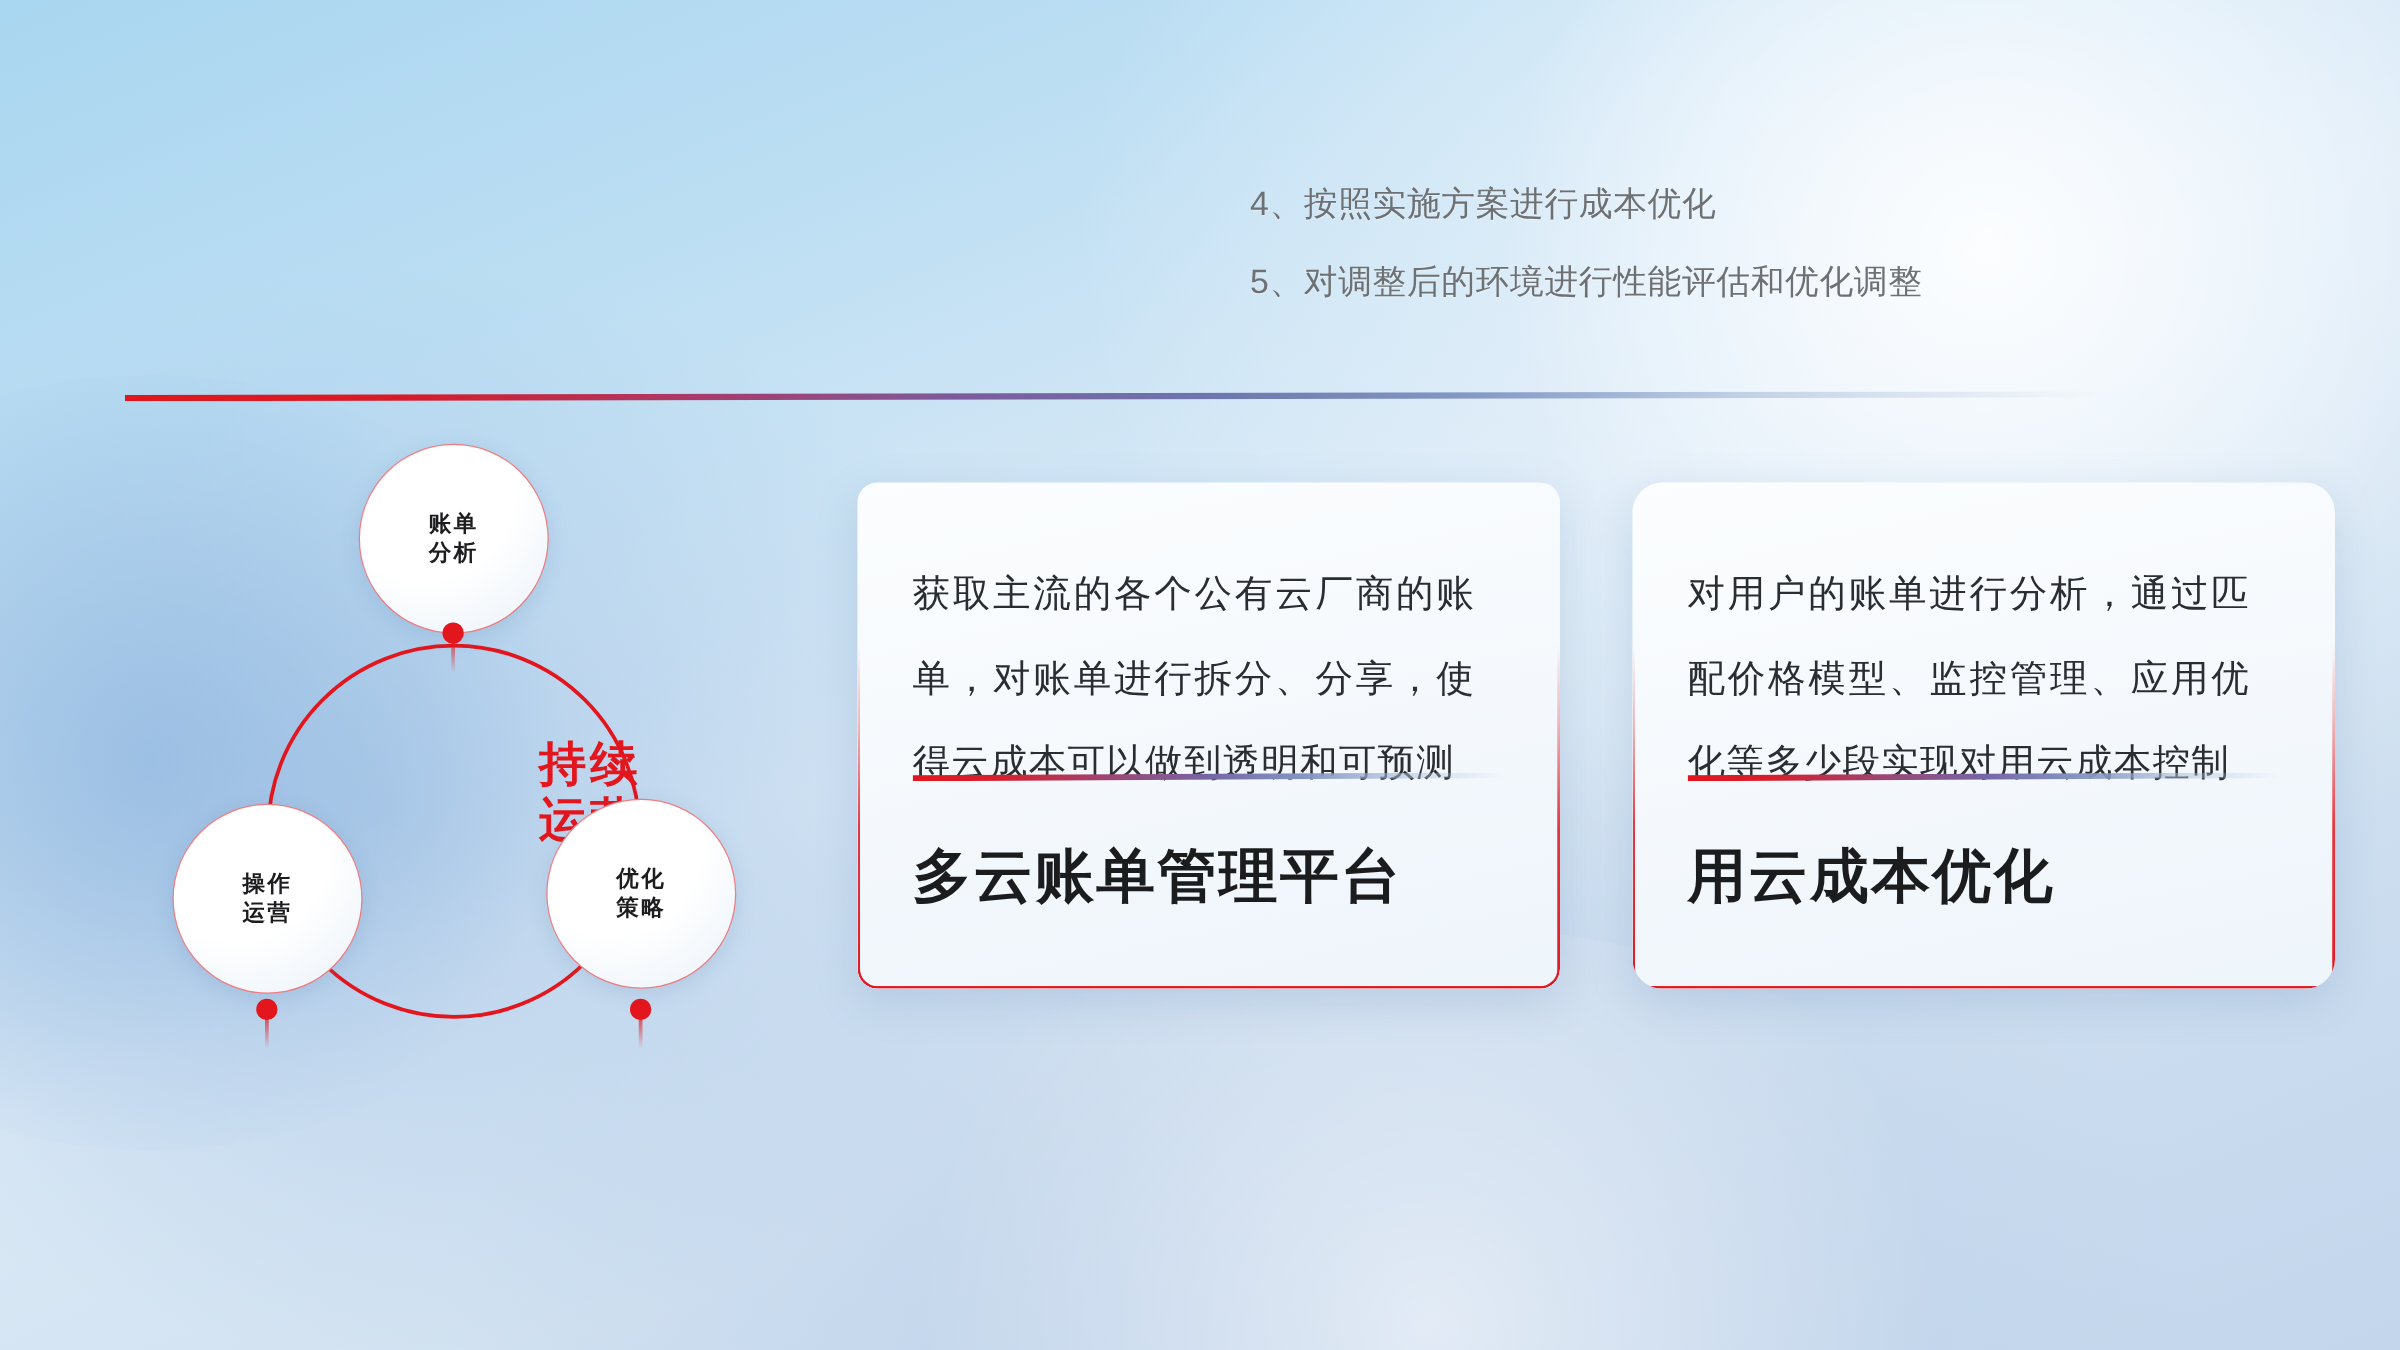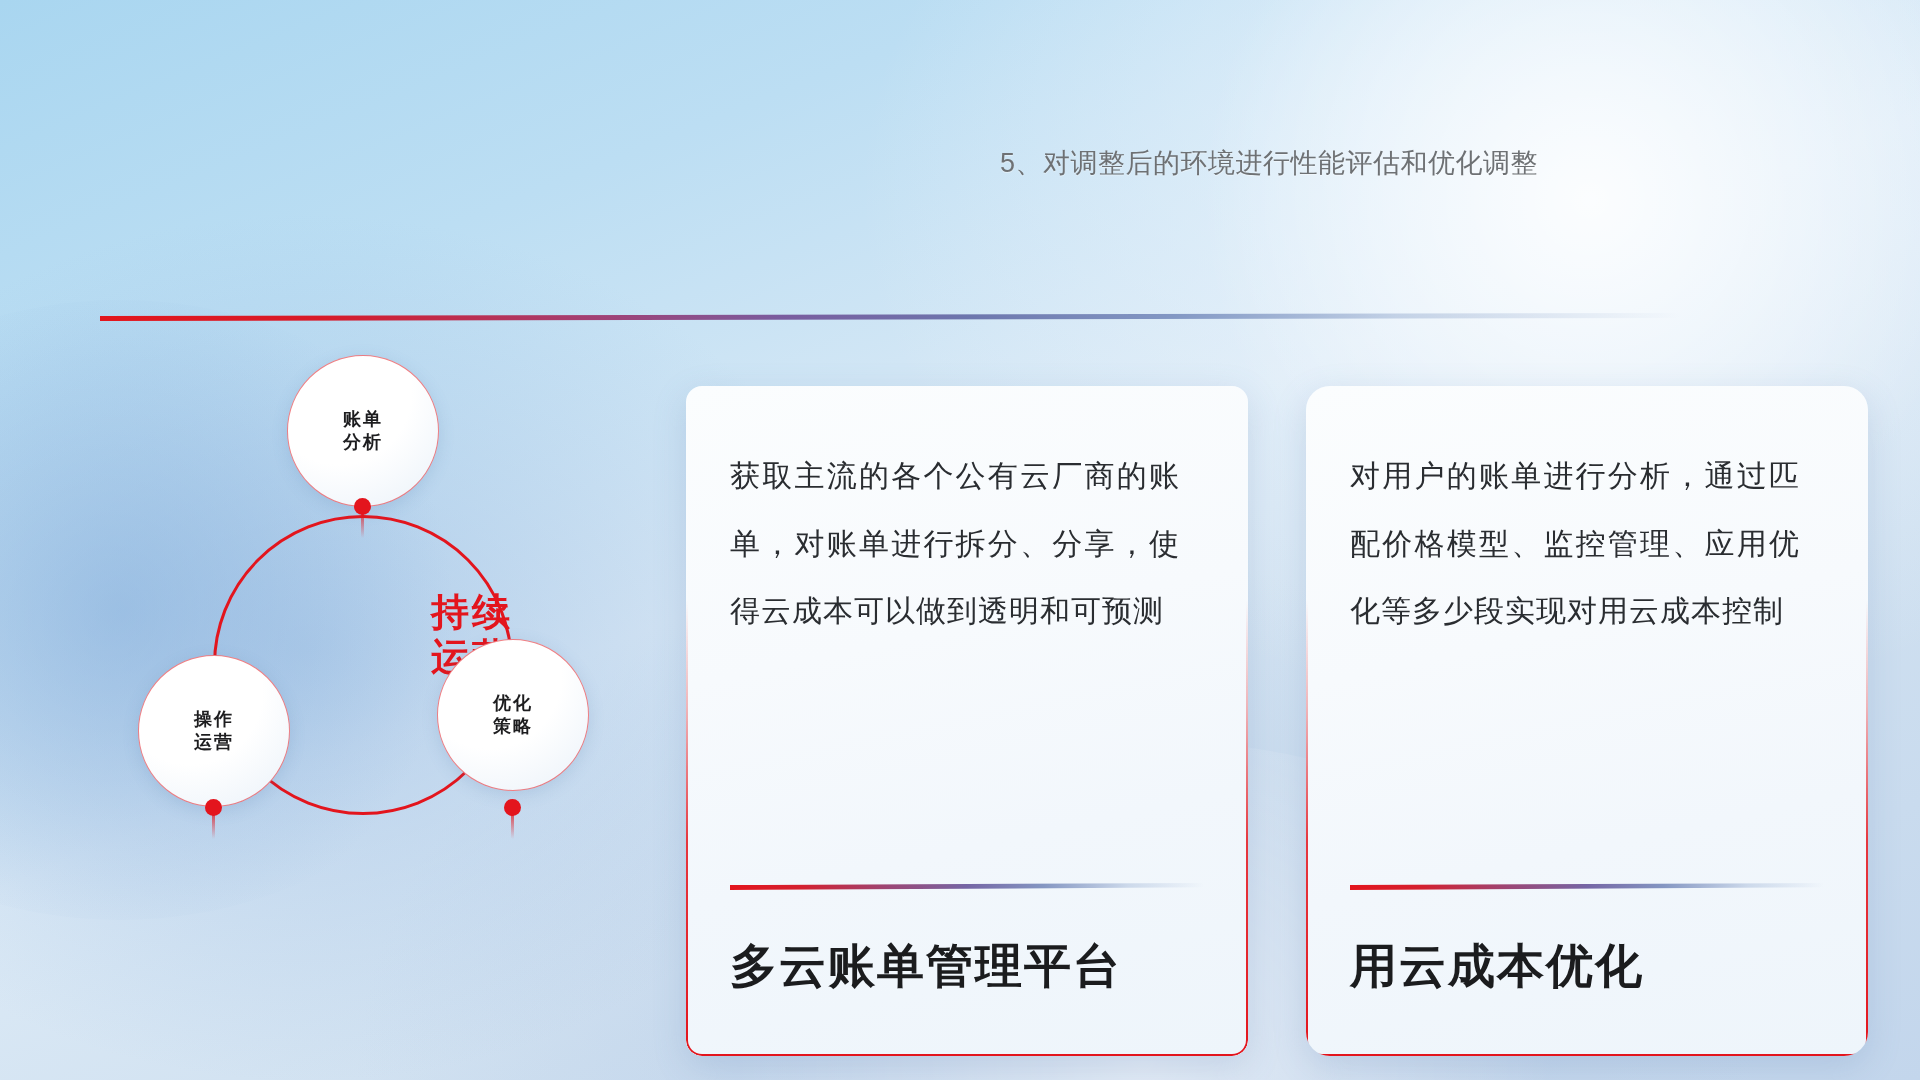--- a/index.html
+++ b/index.html
@@ -129,21 +129,21 @@
     align-items: center;
     justify-content: center;
     text-align: center;
     color: #1d1d1f;
     font-weight: bold;
     font-size: 18px;
     line-height: 1.28;
     letter-spacing: 2px;
   }
   .node-top  { left: 187px; top: 0px; }
-  .node-bl   { left: 38px;  top: 300px; text-align: center; }
+  .node-bl   { left: 38px;  top: 288px; text-align: center; }
   .node-br   { left: 337px; top: 284px; }
 
   .dot {
     position: absolute;
     width: 17px; height: 17px;
     border-radius: 50%;
     background: #e3151d;
   }
   .dot::after {
     content: "";
@@ -154,21 +154,21 @@
   }
   .dot-top { left: 254px; top: 143px; }
   .dot-bl  { left: 105px; top: 444px; }
   .dot-br  { left: 404px; top: 444px; }
 
   
   .card {
     position: absolute;
     top: 386px;
     width: 562px;
-    height: 670px;
+    height: 405px;
     border-radius: 16px;
     box-sizing: border-box;
     padding: 56px 68px 0 44px;
     background: linear-gradient(168deg, #fbfdfe 0%, #f7fafd 38%, #f2f7fc 66%, #eef5fb 100%);
     box-shadow: 0 10px 34px rgba(90,125,175,0.20);
     overflow: hidden;
   }
   .card::before {
     content: "";
     position: absolute;
@@ -231,20 +231,21 @@
 <body>
 
 <div id="slide">
 
   <div class="bloom bloom-tr"></div>
   <div class="bloom bloom-cl"></div>
   <div class="bloom bloom-bc"></div>
 
 
   <div class="list-col list-right">
+    <div class="list-item">4、按照实施方案进行成本优化</div>
     <div class="list-item">5、对调整后的环境进行性能评估和优化调整</div>
   </div>
 
   <div class="divider-wrap">
     <div class="divider"></div>
   </div>
 
   <div class="diagram">
 
     <div class="ring"></div>

